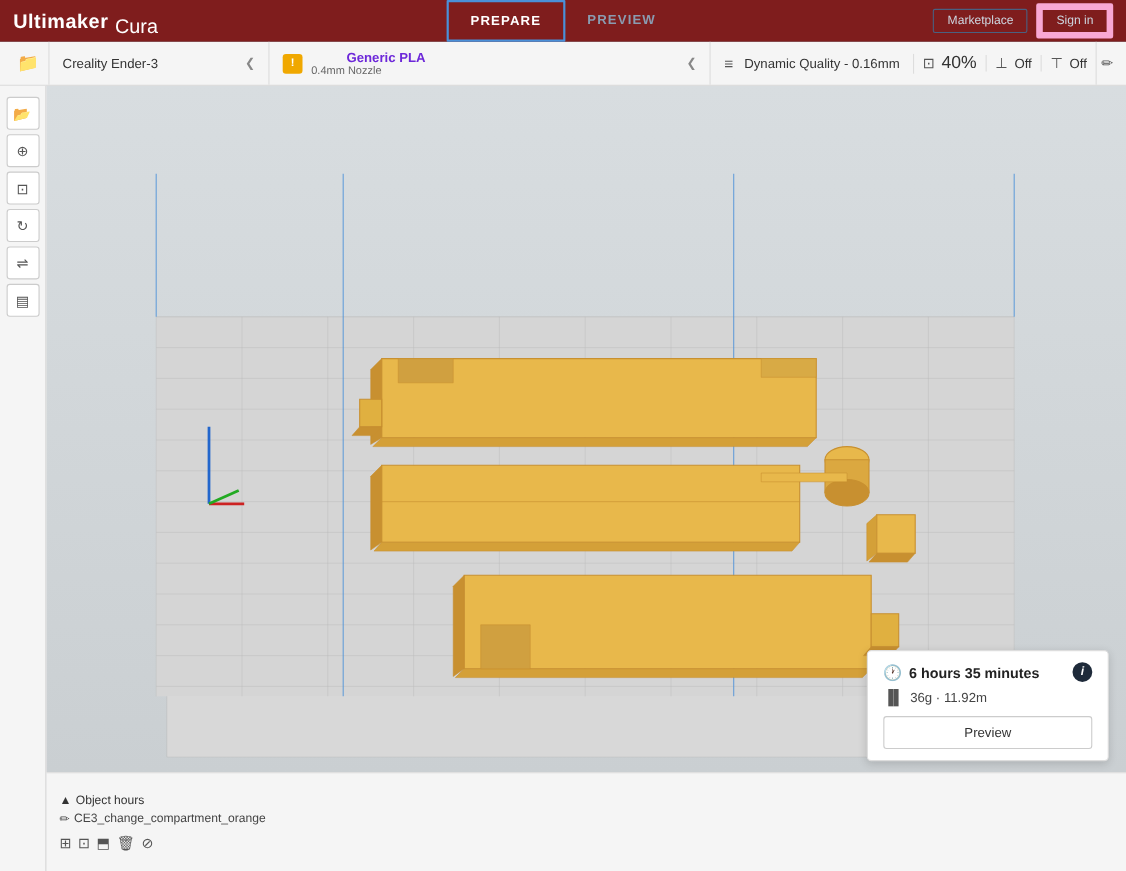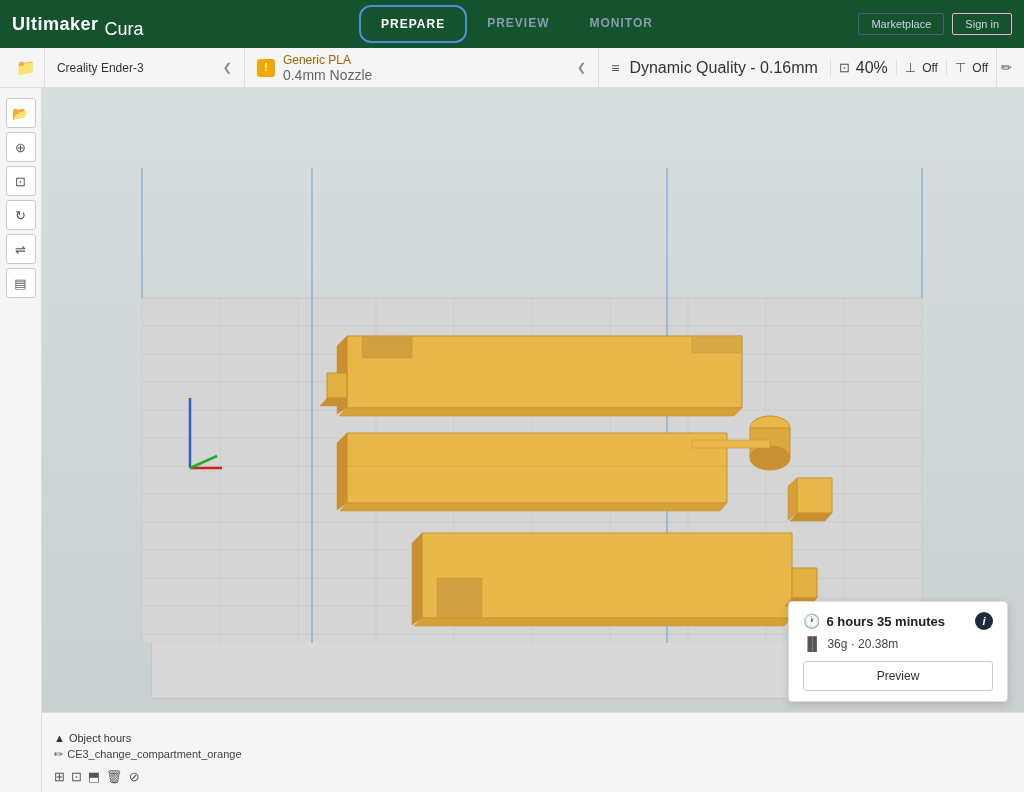--- a/index.html
+++ b/index.html
@@ -1,21 +1,21 @@
 <!DOCTYPE html>
 <html><head>
   <meta charset="utf-8">
   <style>
     * { box-sizing: border-box; margin: 0; padding: 0; }
     body { font-family: 'Segoe UI', Arial, sans-serif; background: #1e2a3a; width: 1024px; height: 792px; overflow: hidden; }
 
     
     #header {
-      background: #14532d;
-      height: 48px;
+      background: #7f1d1d;
+      height: 38px;
       display: flex;
       align-items: center;
       padding: 0 12px;
       gap: 4px;
     }
     #logo {
       display: flex;
       align-items: center;
       gap: 6px;
       margin-right: 30px;
@@ -48,39 +48,39 @@
       height: 38px;
       display: flex;
       align-items: center;
       cursor: pointer;
       text-transform: uppercase;
       border-bottom: 2px solid transparent;
     }
     .nav-tab.active {
       color: white;
       border: 2px solid #4a90d9;
-      border-radius: 12px;
+      border-radius: 1px;
     }
     .header-right {
       display: flex;
       align-items: center;
       gap: 8px;
     }
     .marketplace-btn {
       background: transparent;
       border: 1px solid #4a6080;
       color: #cdd6e0;
       padding: 4px 12px;
       font-size: 11px;
       border-radius: 2px;
       cursor: pointer;
     }
     .signin-btn {
       background: transparent;
-      border: 1px solid #f9a8d4;
+      border: 6px solid #f9a8d4;
       color: #cdd6e0;
       padding: 4px 12px;
       font-size: 11px;
       border-radius: 2px;
       cursor: pointer;
     }
 
     
     #toolbar {
       background: #f5f5f5;
@@ -142,46 +142,47 @@
       font-size: 10px;
       color: white;
       font-weight: bold;
     }
     .material-info {
       display: flex;
       flex-direction: column;
     }
     .material-name {
       font-size: 12px;
-      color: #a16207;
-      font-weight: 400;
+      color: #6d28d9;
+      font-weight: 700;
+      margin-left: 32px;
     }
     .nozzle-size {
-      font-size: 14px;
+      font-size: 10px;
       color: #666;
     }
     .material-arrow {
       color: #888;
       font-size: 11px;
       margin-left: auto;
       cursor: pointer;
     }
     .quality-section {
       display: flex;
       align-items: center;
       padding: 0 12px;
       gap: 10px;
       height: 100%;
     }
     .quality-icon {
       font-size: 14px;
       color: #555;
     }
     .quality-name {
-      font-size: 16px;
+      font-size: 12px;
       color: #333;
     }
     .infill-section {
       display: flex;
       align-items: center;
       gap: 6px;
       padding: 0 8px;
       border-left: 1px solid #ddd;
     }
     .infill-icon { font-size: 13px; color: #555; }
@@ -388,21 +389,20 @@
 <body>
 
 <div id="header">
   <div id="logo">
     <span id="logo-ultimaker">Ultimaker</span>
     <span id="logo-cura">Cura</span>
   </div>
   <div class="nav-tabs">
     <div class="nav-tab active">PREPARE</div>
     <div class="nav-tab">PREVIEW</div>
-    <div class="nav-tab">MONITOR</div>
   </div>
   <div class="header-right">
     <button class="marketplace-btn">Marketplace</button>
     <button class="signin-btn">Sign in</button>
   </div>
 </div>
 
 <div id="toolbar">
   <div class="toolbar-file">
     <span class="folder-icon">📁</span>
@@ -572,21 +572,21 @@
     </svg>
 
     <div id="print-info">
       <div class="print-time-row">
         <span class="print-time-icon">🕐</span>
         <span class="print-time-text">6 hours 35 minutes</span>
         <div class="info-icon">i</div>
       </div>
       <div class="filament-row">
         <span class="filament-icon">▐▌</span>
-        <span class="filament-text">36g · 20.38m</span>
+        <span class="filament-text">36g · 11.92m</span>
       </div>
       <div class="print-buttons">
         <button class="preview-btn">Preview</button>
       </div>
     </div>
 
     <div id="bottom-panel">
       <div class="object-list-header">
         <span>▲</span>
         <span>Object hours</span>

